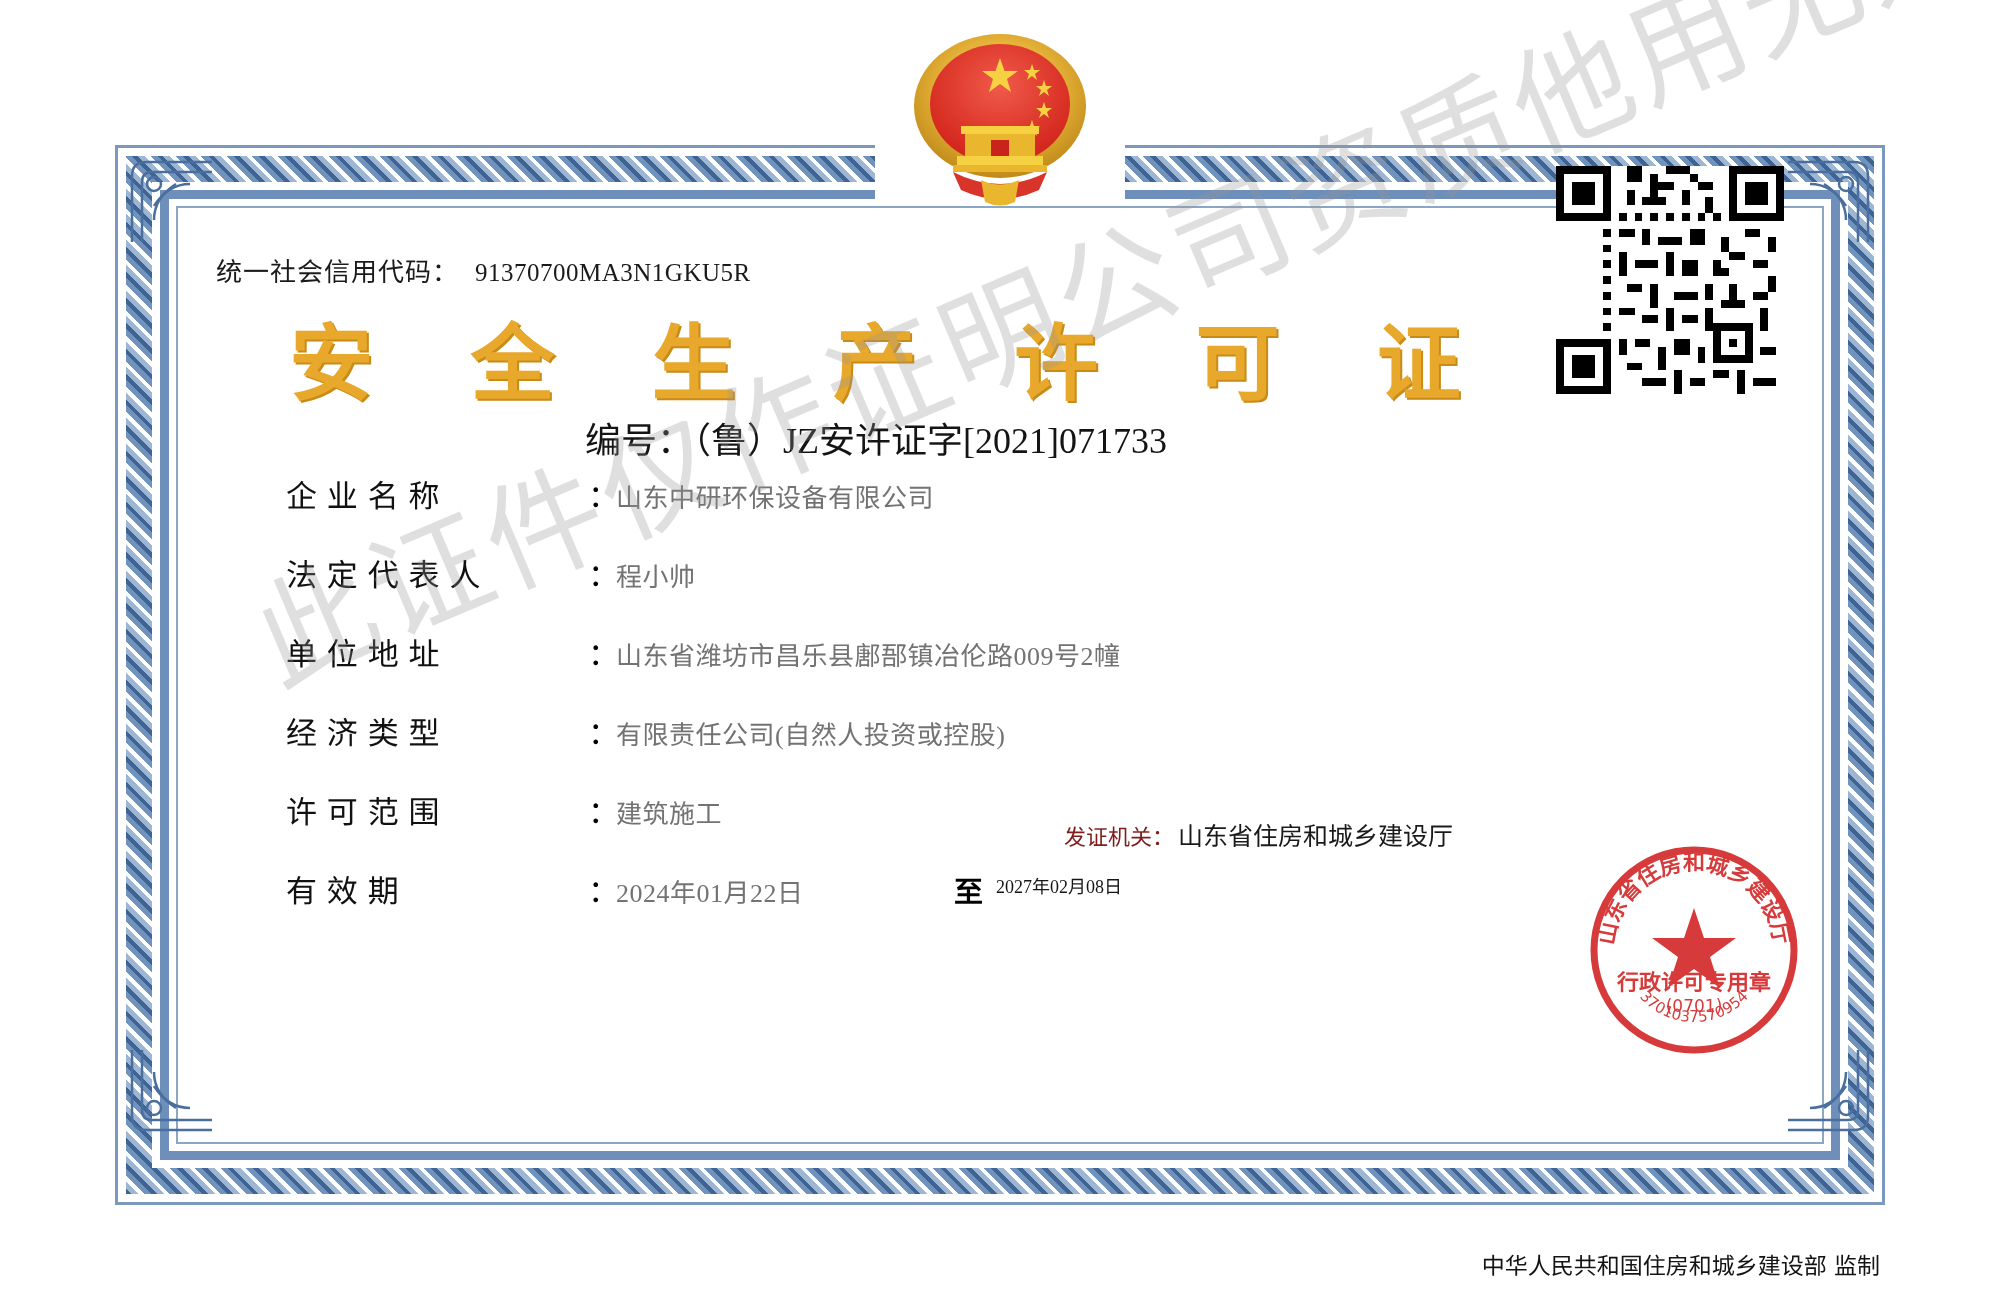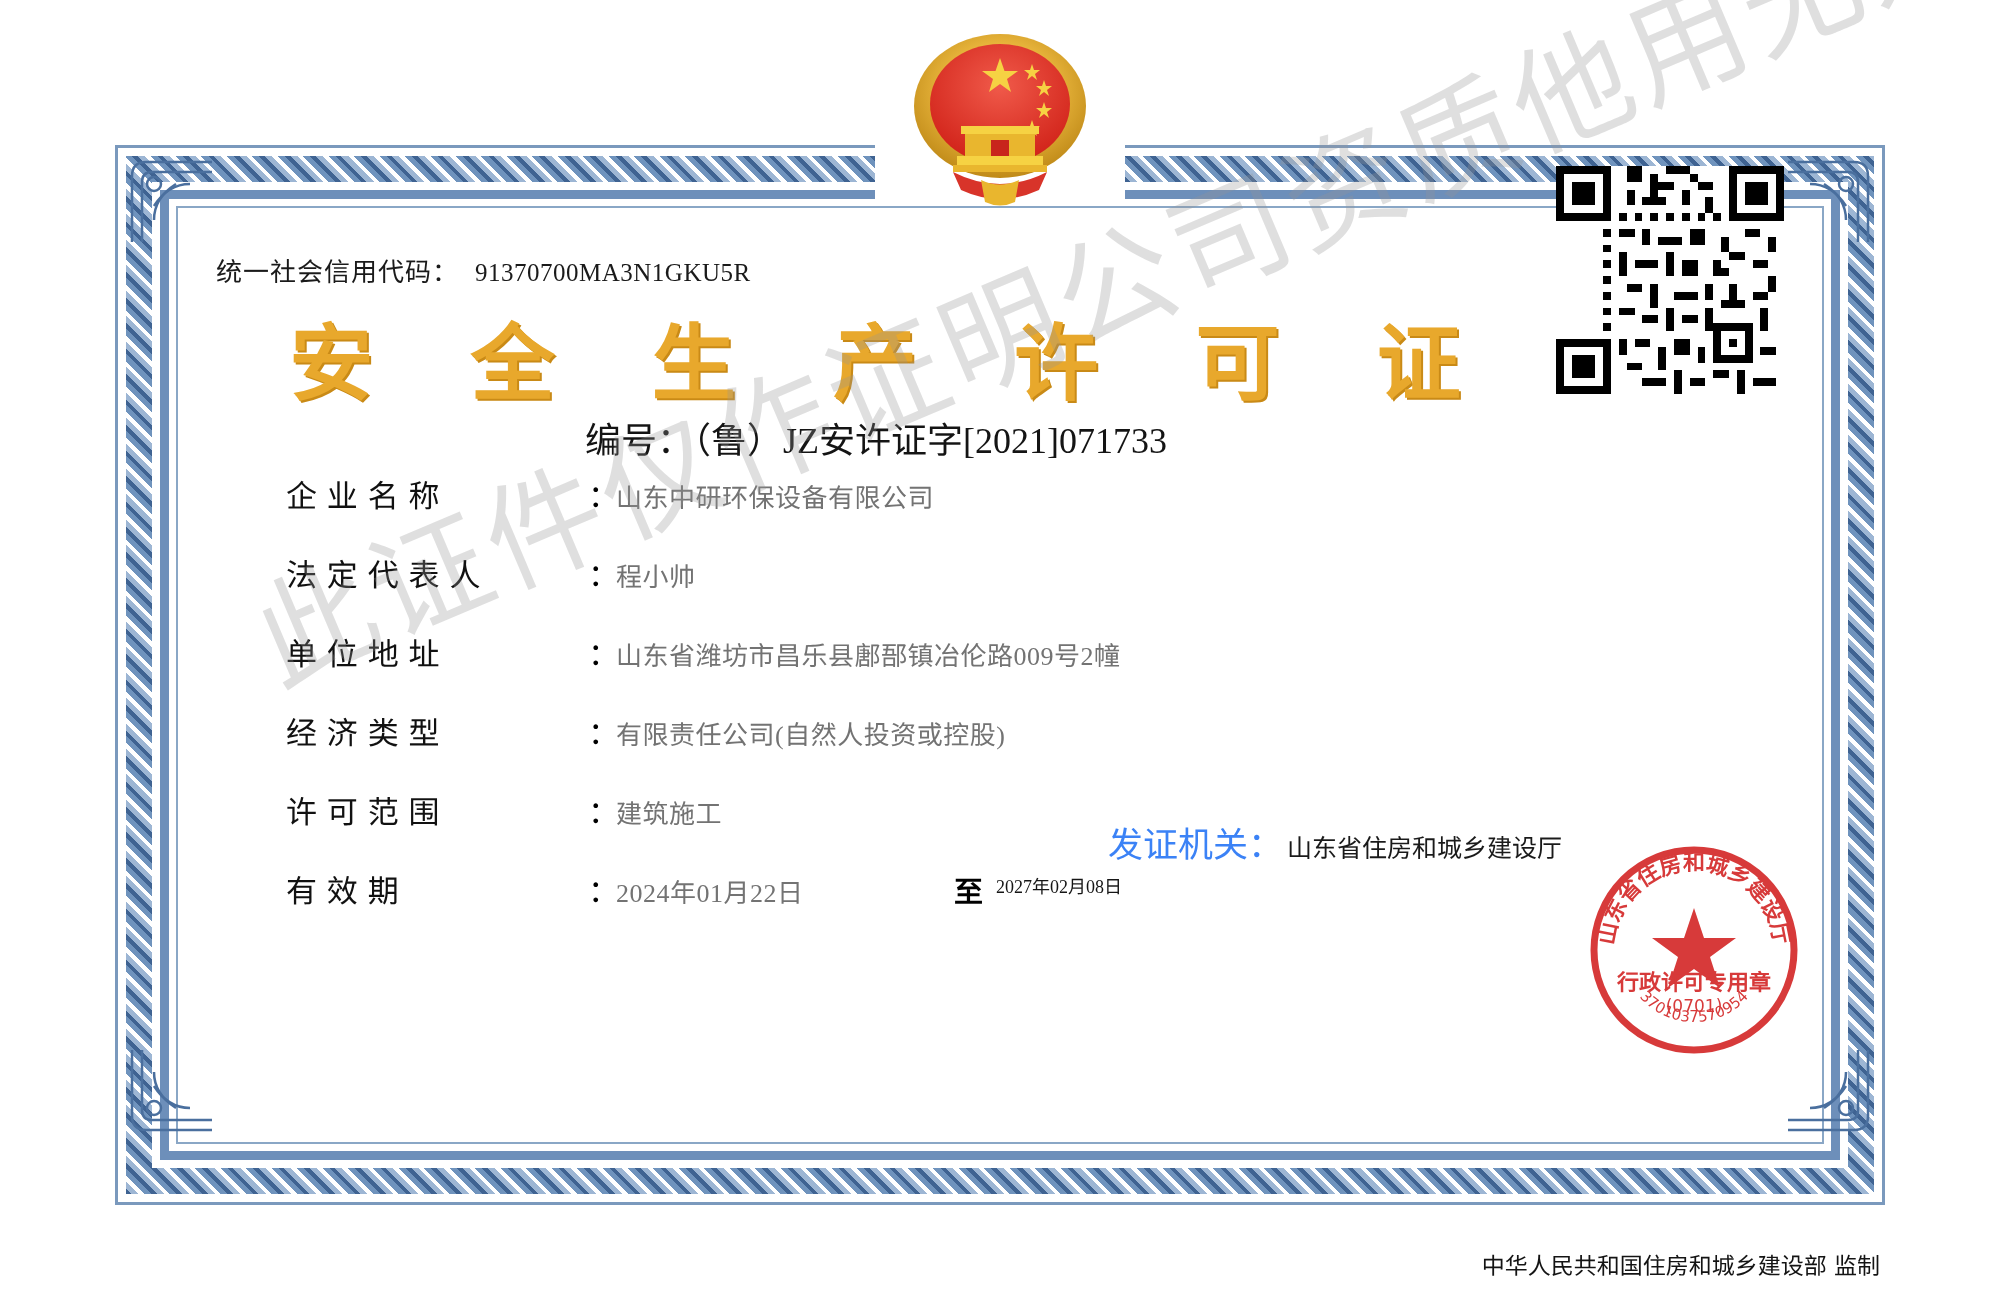--- a/index.html
+++ b/index.html
@@ -213,23 +213,22 @@
     width: 640px;
     text-align: left;
   }
   .issuer-line, .issuedate-line {
     position: relative;
     height: 62px;
     white-space: nowrap;
   }
   .issuer-line .lbl, .issuedate-line .lbl {
     font-family: "DejaVu Sans", "Liberation Sans", sans-serif;
-    font-size: 35px;
-    color: #3b82f6;
-    margin-left: 44px;
+    font-size: 22px;
+    color: #7f1d1d;
   }
   .issuer-line .val {
     font-size: 25px;
     color: #1a1a1a;
     margin-left: 4px;
   }
   .issuedate-line .d {
     font-size: 27px;
     margin-left: 22px;
     letter-spacing: 22px;

